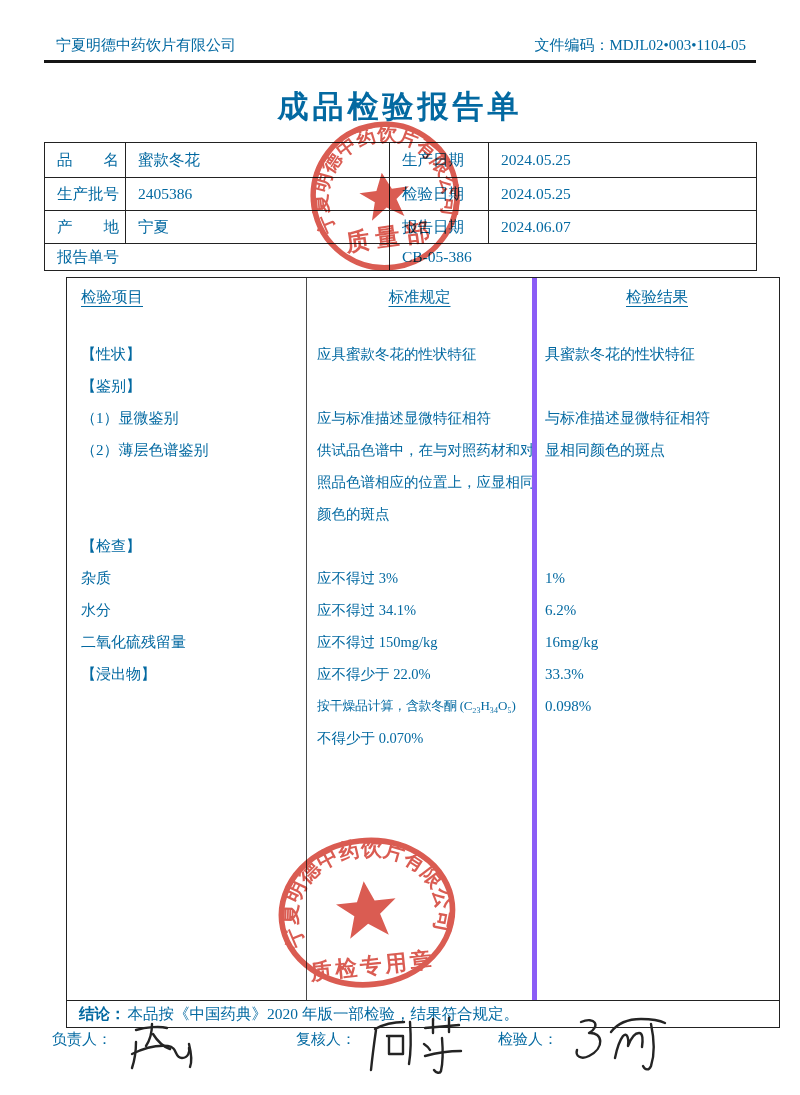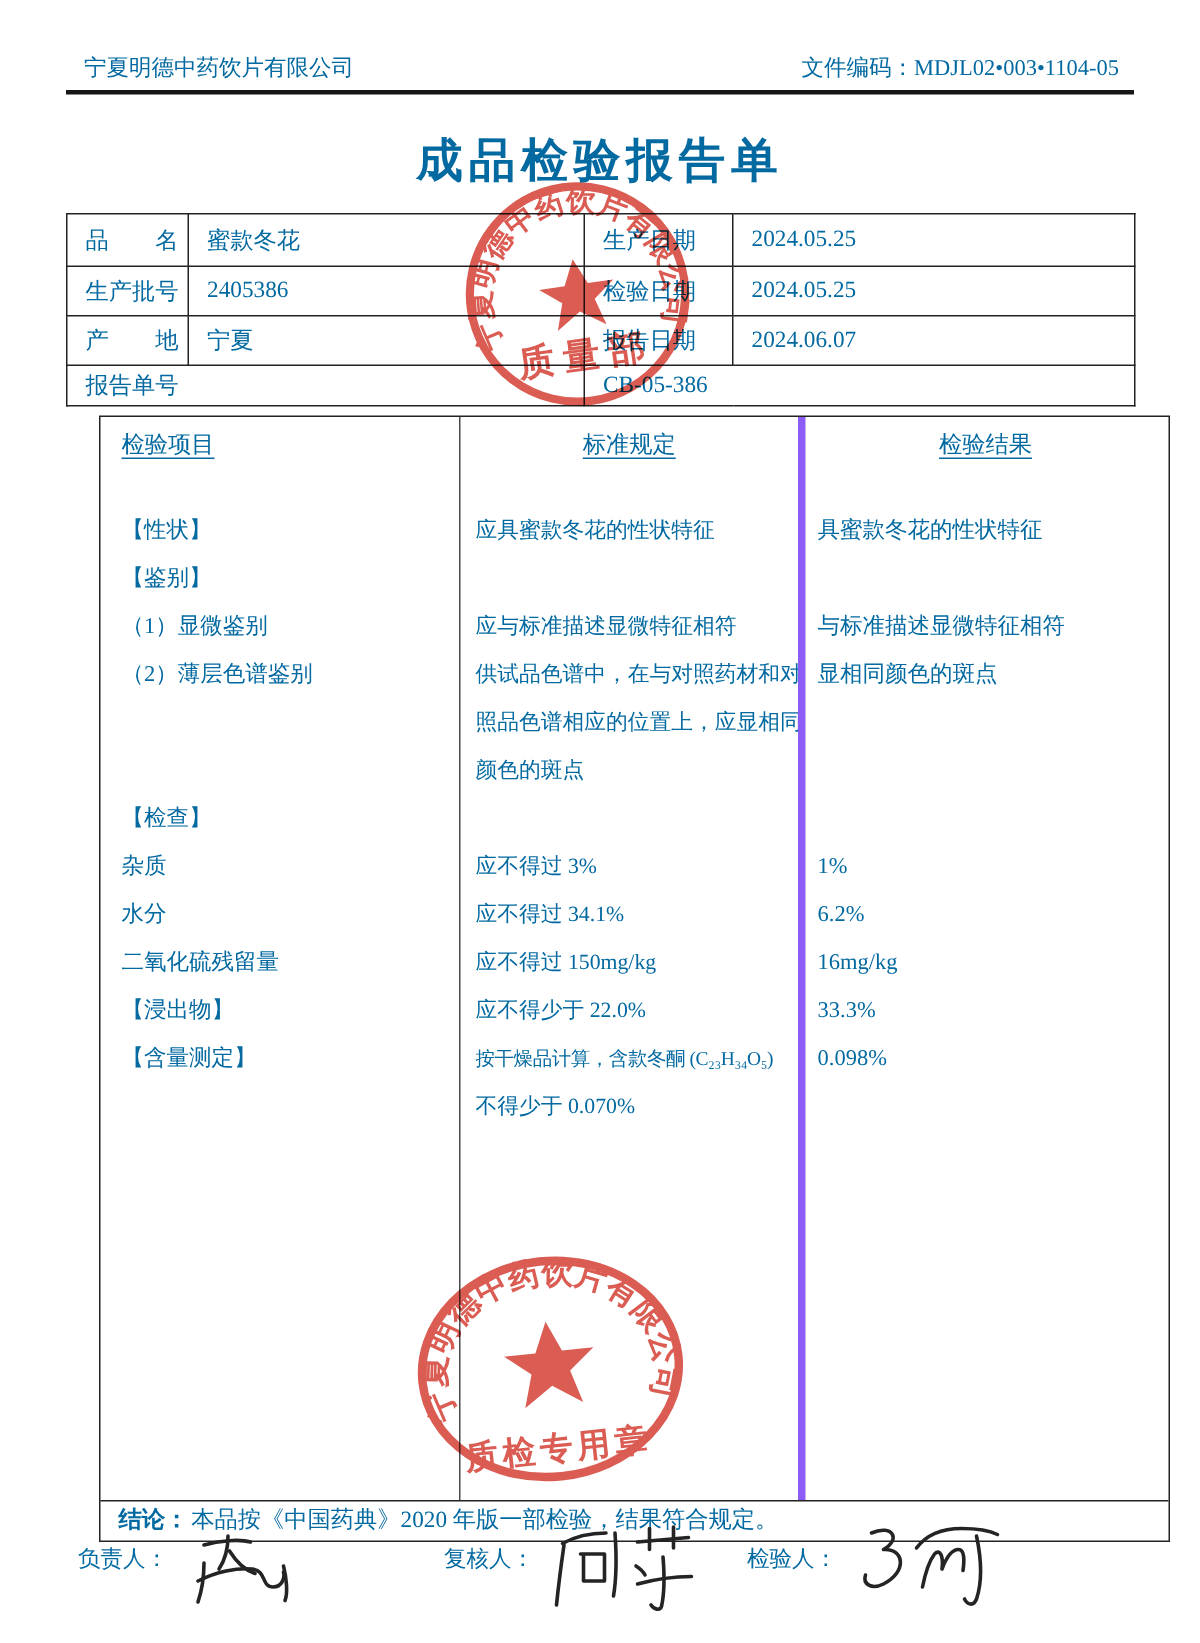--- a/index.html
+++ b/index.html
@@ -96,21 +96,20 @@
         <div class="ln">【鉴别】</div>
         <div class="ln">（1）显微鉴别</div>
         <div class="ln">（2）薄层色谱鉴别</div>
         <div class="ln"></div>
         <div class="ln"></div>
         <div class="ln">【检查】</div>
         <div class="ln">杂质</div>
         <div class="ln">水分</div>
         <div class="ln">二氧化硫残留量</div>
         <div class="ln">【浸出物】</div>
-        <div class="ln">【含量测定】</div>
         <div class="ln"></div>
       </div>
       <div class="c c2">
         <div class="col-header"><span>标准规定</span></div>
         <div class="ln">应具蜜款冬花的性状特征</div>
         <div class="ln"></div>
         <div class="ln">应与标准描述显微特征相符</div>
         <div class="ln">供试品色谱中，在与对照药材和对</div>
         <div class="ln">照品色谱相应的位置上，应显相同</div>
         <div class="ln">颜色的斑点</div>

